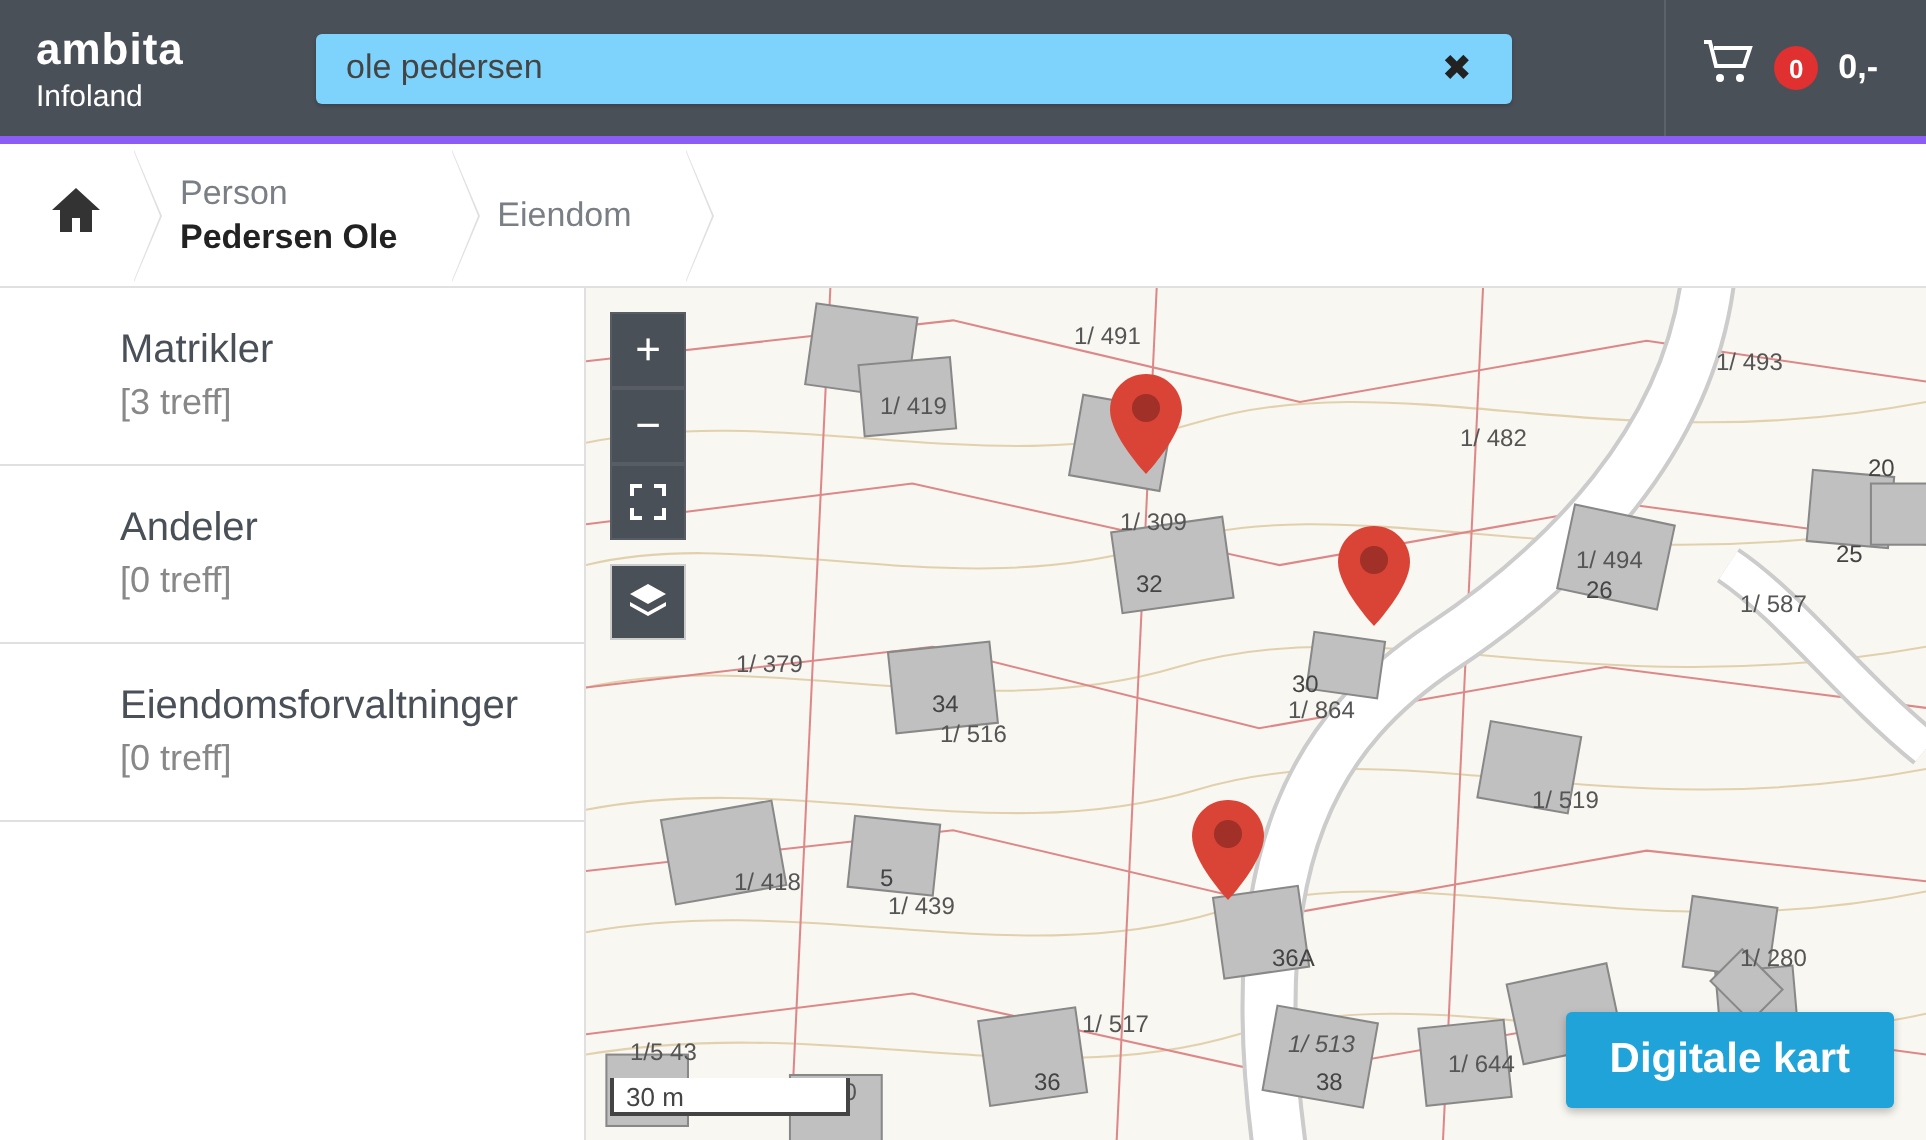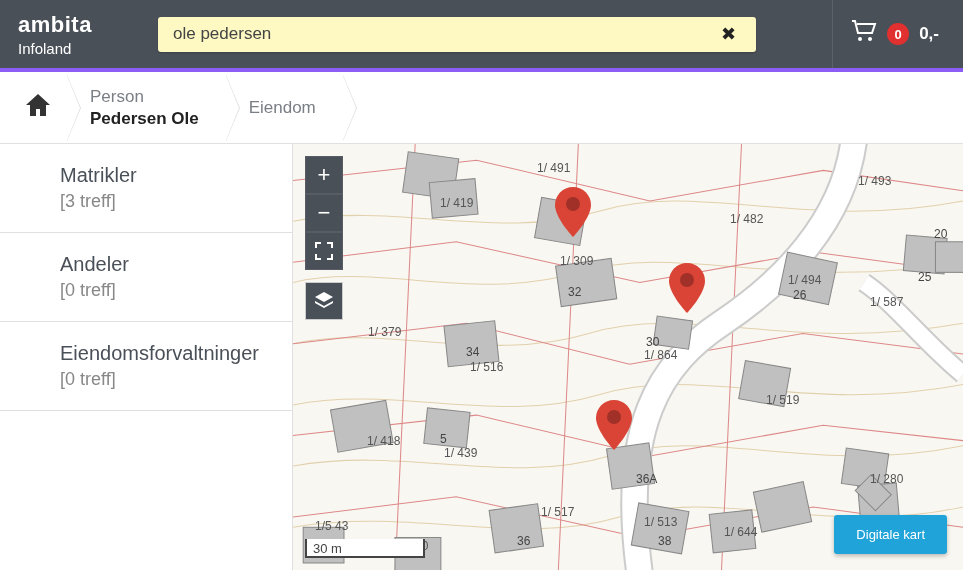--- a/index.html
+++ b/index.html
@@ -25,21 +25,21 @@
     }
     .logo-title { font-size: 22px; font-weight: 700; letter-spacing: 0.5px; }
     .logo-sub { font-size: 15px; font-weight: 300; margin-top: 2px; }
     .search-wrap {
       flex: 1;
       display: flex;
       align-items: center;
       padding: 0 10px;
     }
     .search {
-      background: #fef9c3;
+      background: #7dd3fc;
       border-radius: 3px;
       height: 35px;
       width: 100%;
       max-width: 598px;
       display: flex;
       align-items: center;
       padding: 0 15px;
       box-shadow: 0 1px 2px rgba(0,0,0,0.2);
     }
     .search input {
@@ -193,22 +193,22 @@
       font-size: 13px;
       color: #444;
       width: 120px;
     }
     .digital-btn {
       position: absolute;
       right: 16px;
       bottom: 16px;
       background: #1fa3d8;
       color: #fff;
-      font-size: 13px;
-      font-weight: 400;
+      font-size: 21px;
+      font-weight: 700;
       padding: 12px 22px;
       border-radius: 3px;
       cursor: pointer;
       box-shadow: 0 2px 4px rgba(0,0,0,0.25);
     }
     .parcel-label {
       position: absolute;
       font-size: 12px;
       color: #555;
       white-space: nowrap;
@@ -374,21 +374,21 @@
         <span class="parcel-label" style="left: 495px; top: 129px;">1/ 494</span>
         <span class="parcel-label" style="left: 577px; top: 151px;">1/ 587</span>
         <span class="parcel-label" style="left: 351px; top: 204px;">1/ 864</span>
         <span class="parcel-label" style="left: 75px; top: 181px;">1/ 379</span>
         <span class="parcel-label" style="left: 177px; top: 216px;">1/ 516</span>
         <span class="parcel-label" style="left: 473px; top: 249px;">1/ 519</span>
         <span class="parcel-label" style="left: 74px; top: 290px;">1/ 418</span>
         <span class="parcel-label" style="left: 151px; top: 302px;">1/ 439</span>
         <span class="parcel-label" style="left: 577px; top: 328px;">1/ 280</span>
         <span class="parcel-label" style="left: 212px; top: 361px; margin-left: 36px;">1/ 517</span>
-        <span class="parcel-label" style="left: 351px; top: 371px;">1/ 513</span>
+        <span class="parcel-label" style="left: 351px; top: 371px; font-style: italic;">1/ 513</span>
         <span class="parcel-label" style="left: 431px; top: 381px;">1/ 644</span>
         <span class="parcel-label" style="left: 22px; top: 375px;">1/5 43</span>
         <span class="parcel-label" style="left: 102px; top: 395px;">1/ 440</span>
         <span class="house-num" style="left: 275px; top: 141px;">32</span>
         <span class="house-num" style="left: 500px; top: 144px;">26</span>
         <span class="house-num" style="left: 641px; top: 83px;">20</span>
         <span class="house-num" style="left: 625px; top: 126px;">25</span>
         <span class="house-num" style="left: 353px; top: 191px;">30</span>
         <span class="house-num" style="left: 173px; top: 201px;">34</span>
         <span class="house-num" style="left: 147px; top: 288px;">5</span>

